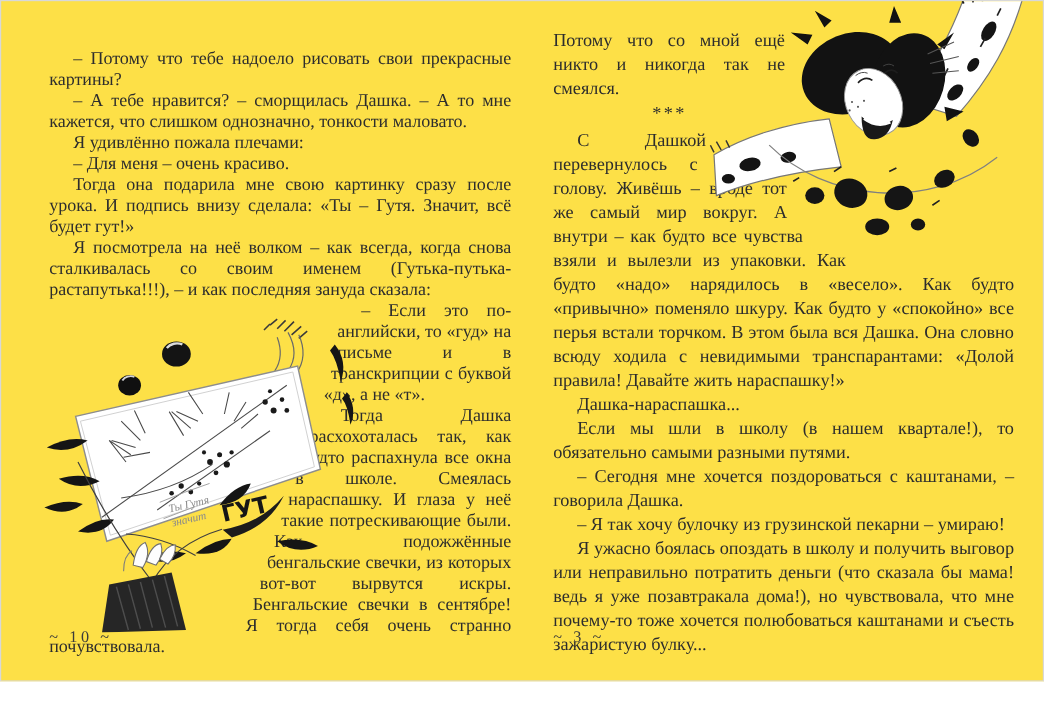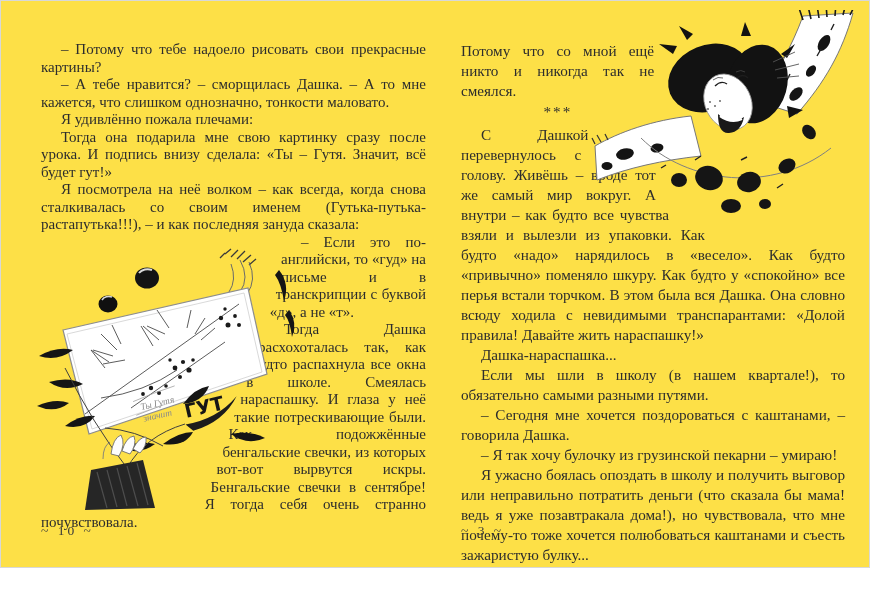--- a/index.html
+++ b/index.html
@@ -4,21 +4,21 @@
 <style>
   html,body{margin:0;padding:0;background:#fff;}
   .canvas{
     position:relative; width:870px; height:568px; box-sizing:border-box;
     background:#fde047; border:1px solid #d8d8d8; overflow:hidden;
     font-family:"Liberation Serif","DejaVu Serif",serif; color:#2d2d2d;
   }
   .spread{display:flex; width:100%; height:100%;}
   .page{position:relative; box-sizing:border-box; height:598px;}
   .page-left{width:434px; padding:40px 9px 0 40px;}
-  .page-right{width:434px; padding:40px 24px 0 26px;}
+  .page-right{width:434px; padding:23px 24px 0 26px;}
   .page-left p{font-size:15px; line-height:17.5px;}
   .page-right p{font-size:15.2px; line-height:20px;}
   p{margin:0; text-align:justify; text-indent:20px;}
   p.noindent{text-indent:0;}
   .separator{text-align:center; text-indent:0; letter-spacing:2px; margin:1px 0 3px 0;}
   .pagenum{
     position:absolute; bottom:60px; font-size:13.5px; color:#3a3a3a;
     text-align:left; letter-spacing:3px; white-space:pre;
   }
   .pagenum-left{left:40px; width:360px;}
@@ -43,20 +43,21 @@
 </head>
 <body>
 
 <div class="canvas">
   <div class="spread">
 
     <section class="page page-left">
       <p>– Потому что тебе надоело рисовать свои прекрасные картины?</p>
       <p>– А тебе нравится? – сморщилась Дашка. – А то мне кажется, что слишком однозначно, тонкости маловато.</p>
       <p>Я удивлённо пожала плечами:</p>
+      <p>– Для меня – очень красиво.</p>
       <p>Тогда она подарила мне свою картинку сразу после урока. И подпись внизу сделала: «Ты – Гутя. Значит, всё будет гут!»</p>
       <p>Я посмотрела на неё волком – как всегда, когда снова сталкивалась со своим именем (Гутька-путька-растапутька!!!), – и как последняя зануда сказала:</p>
 
       <div>
         <div class="illu-left-float">
           <svg width="266" height="262" viewBox="0 0 266 262">
 
             <g>
               <ellipse cx="112" cy="30" rx="12" ry="10.5" fill="#141414"></ellipse>
               <path d="M104,25 a10,8 0 0 1 13,-3" stroke="#dcdcdc" stroke-width="2" fill="none"></path>

